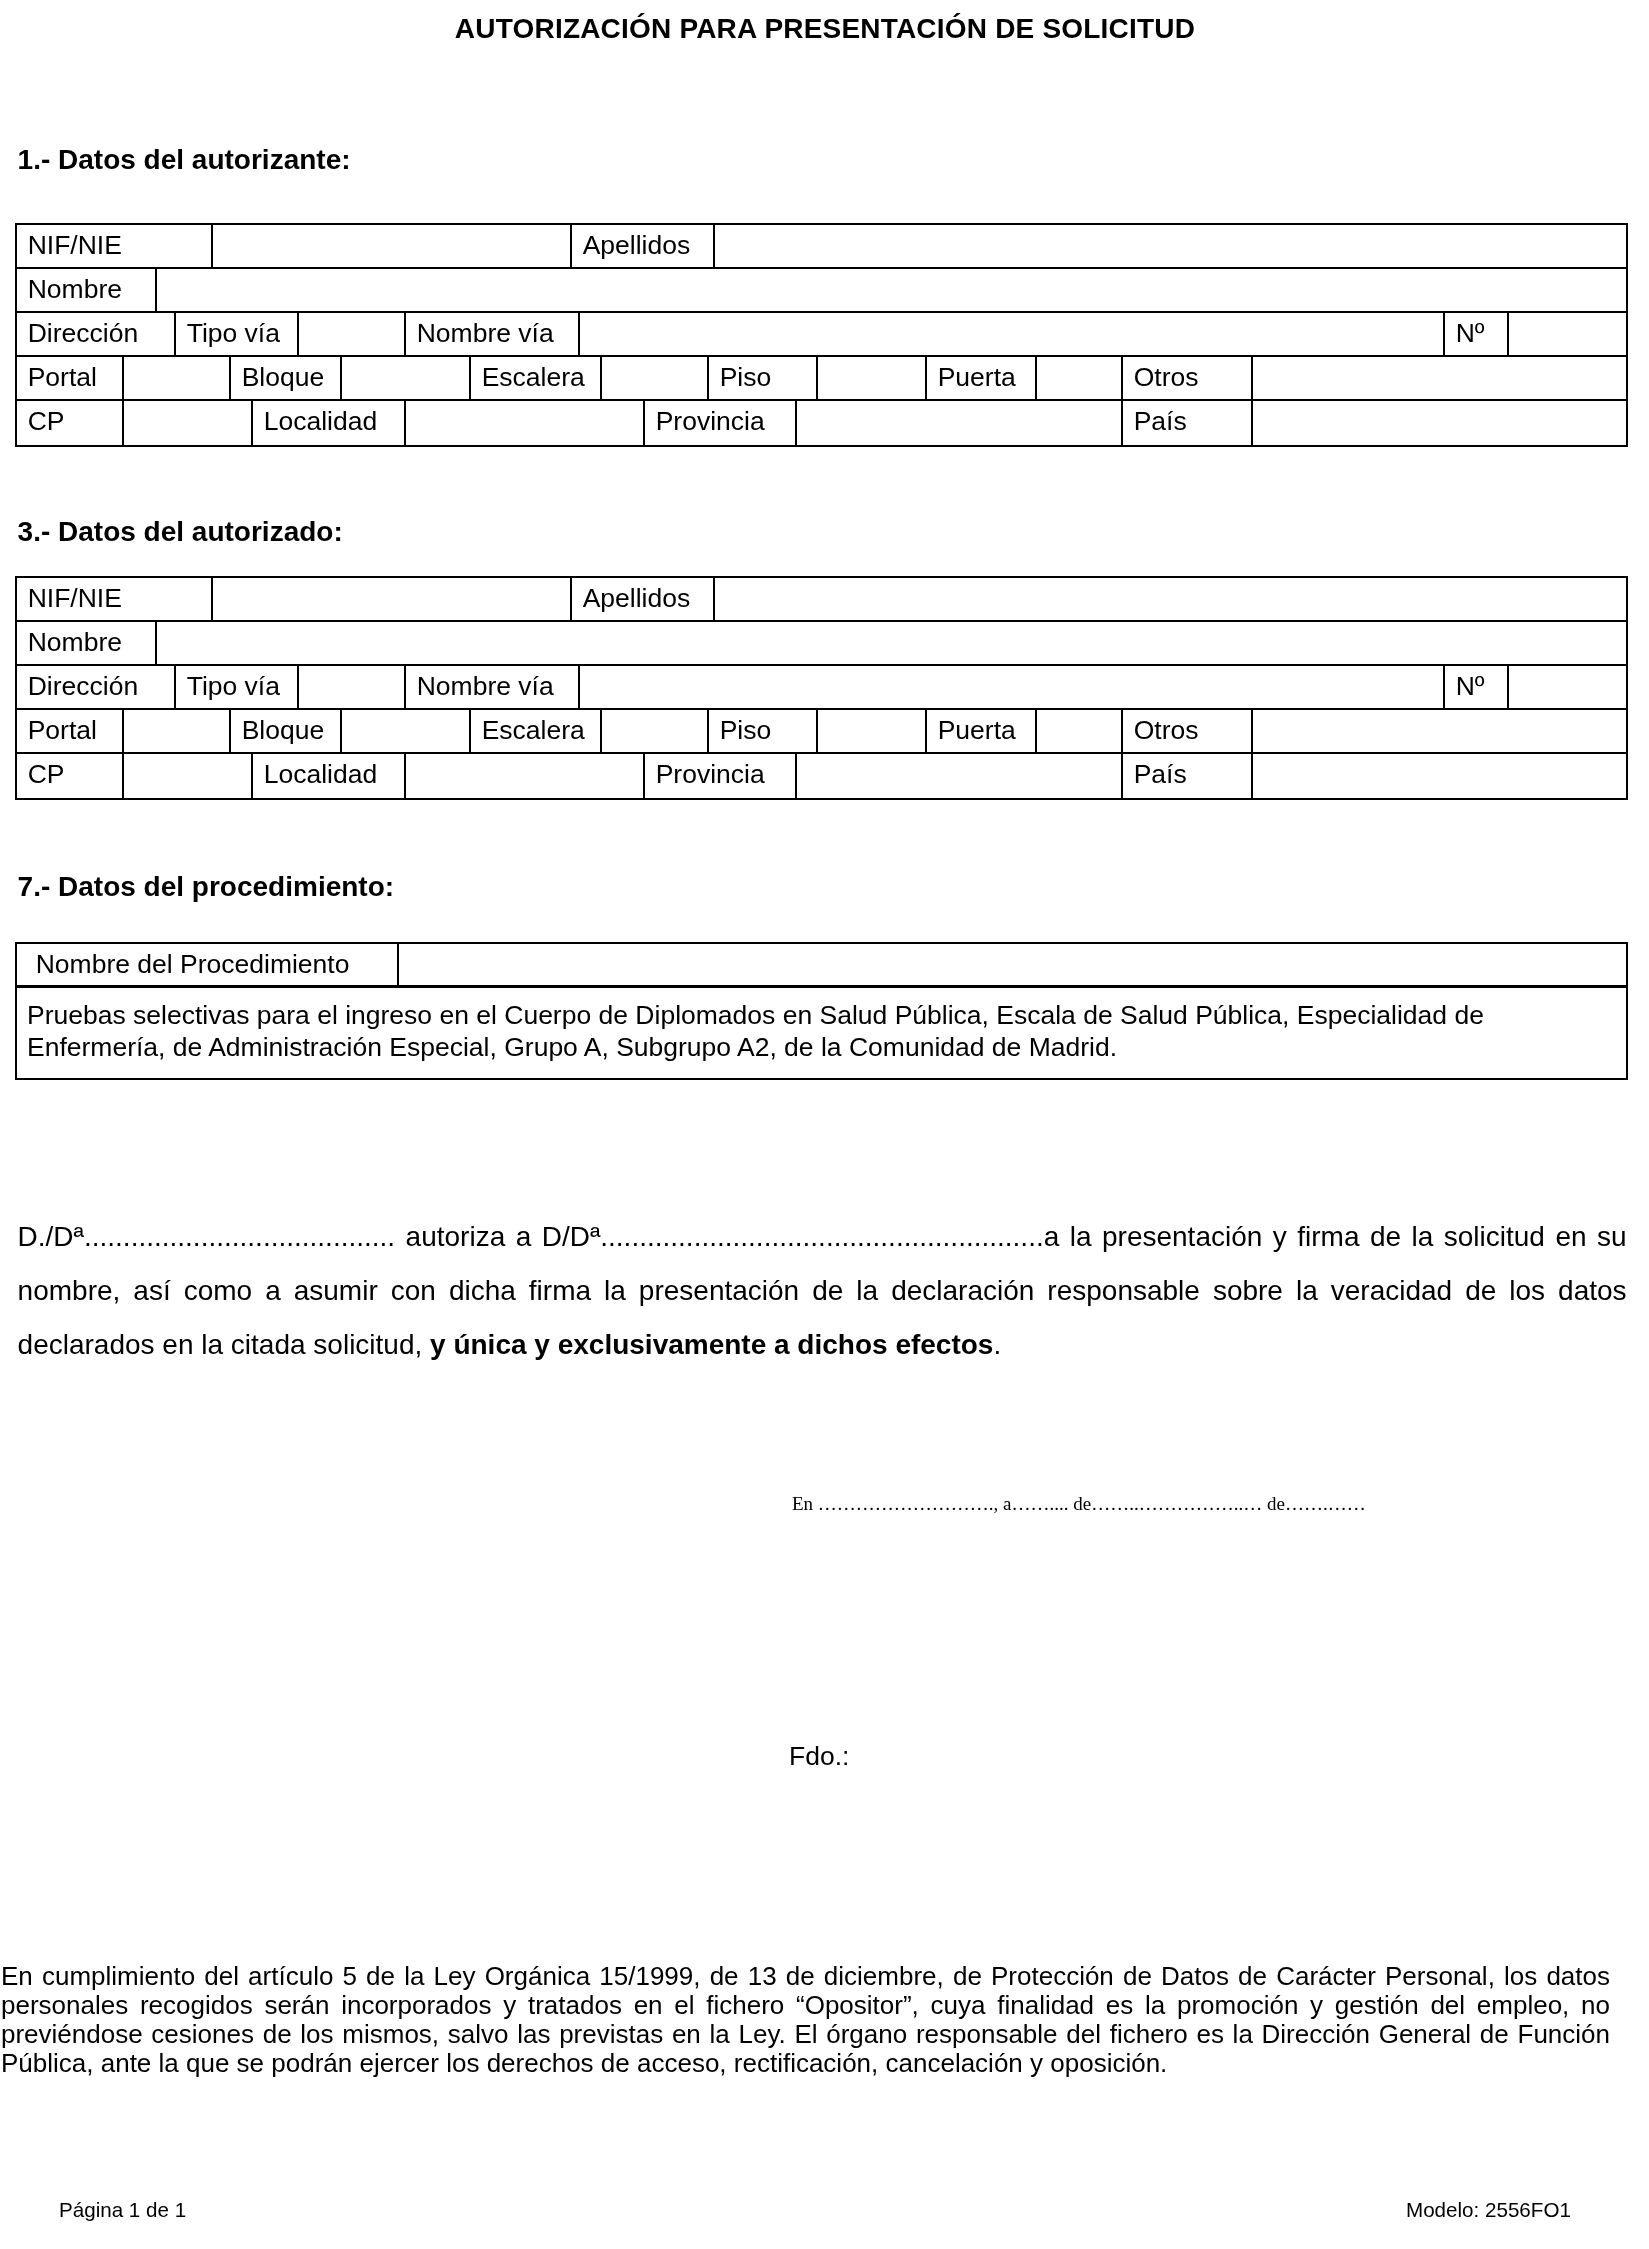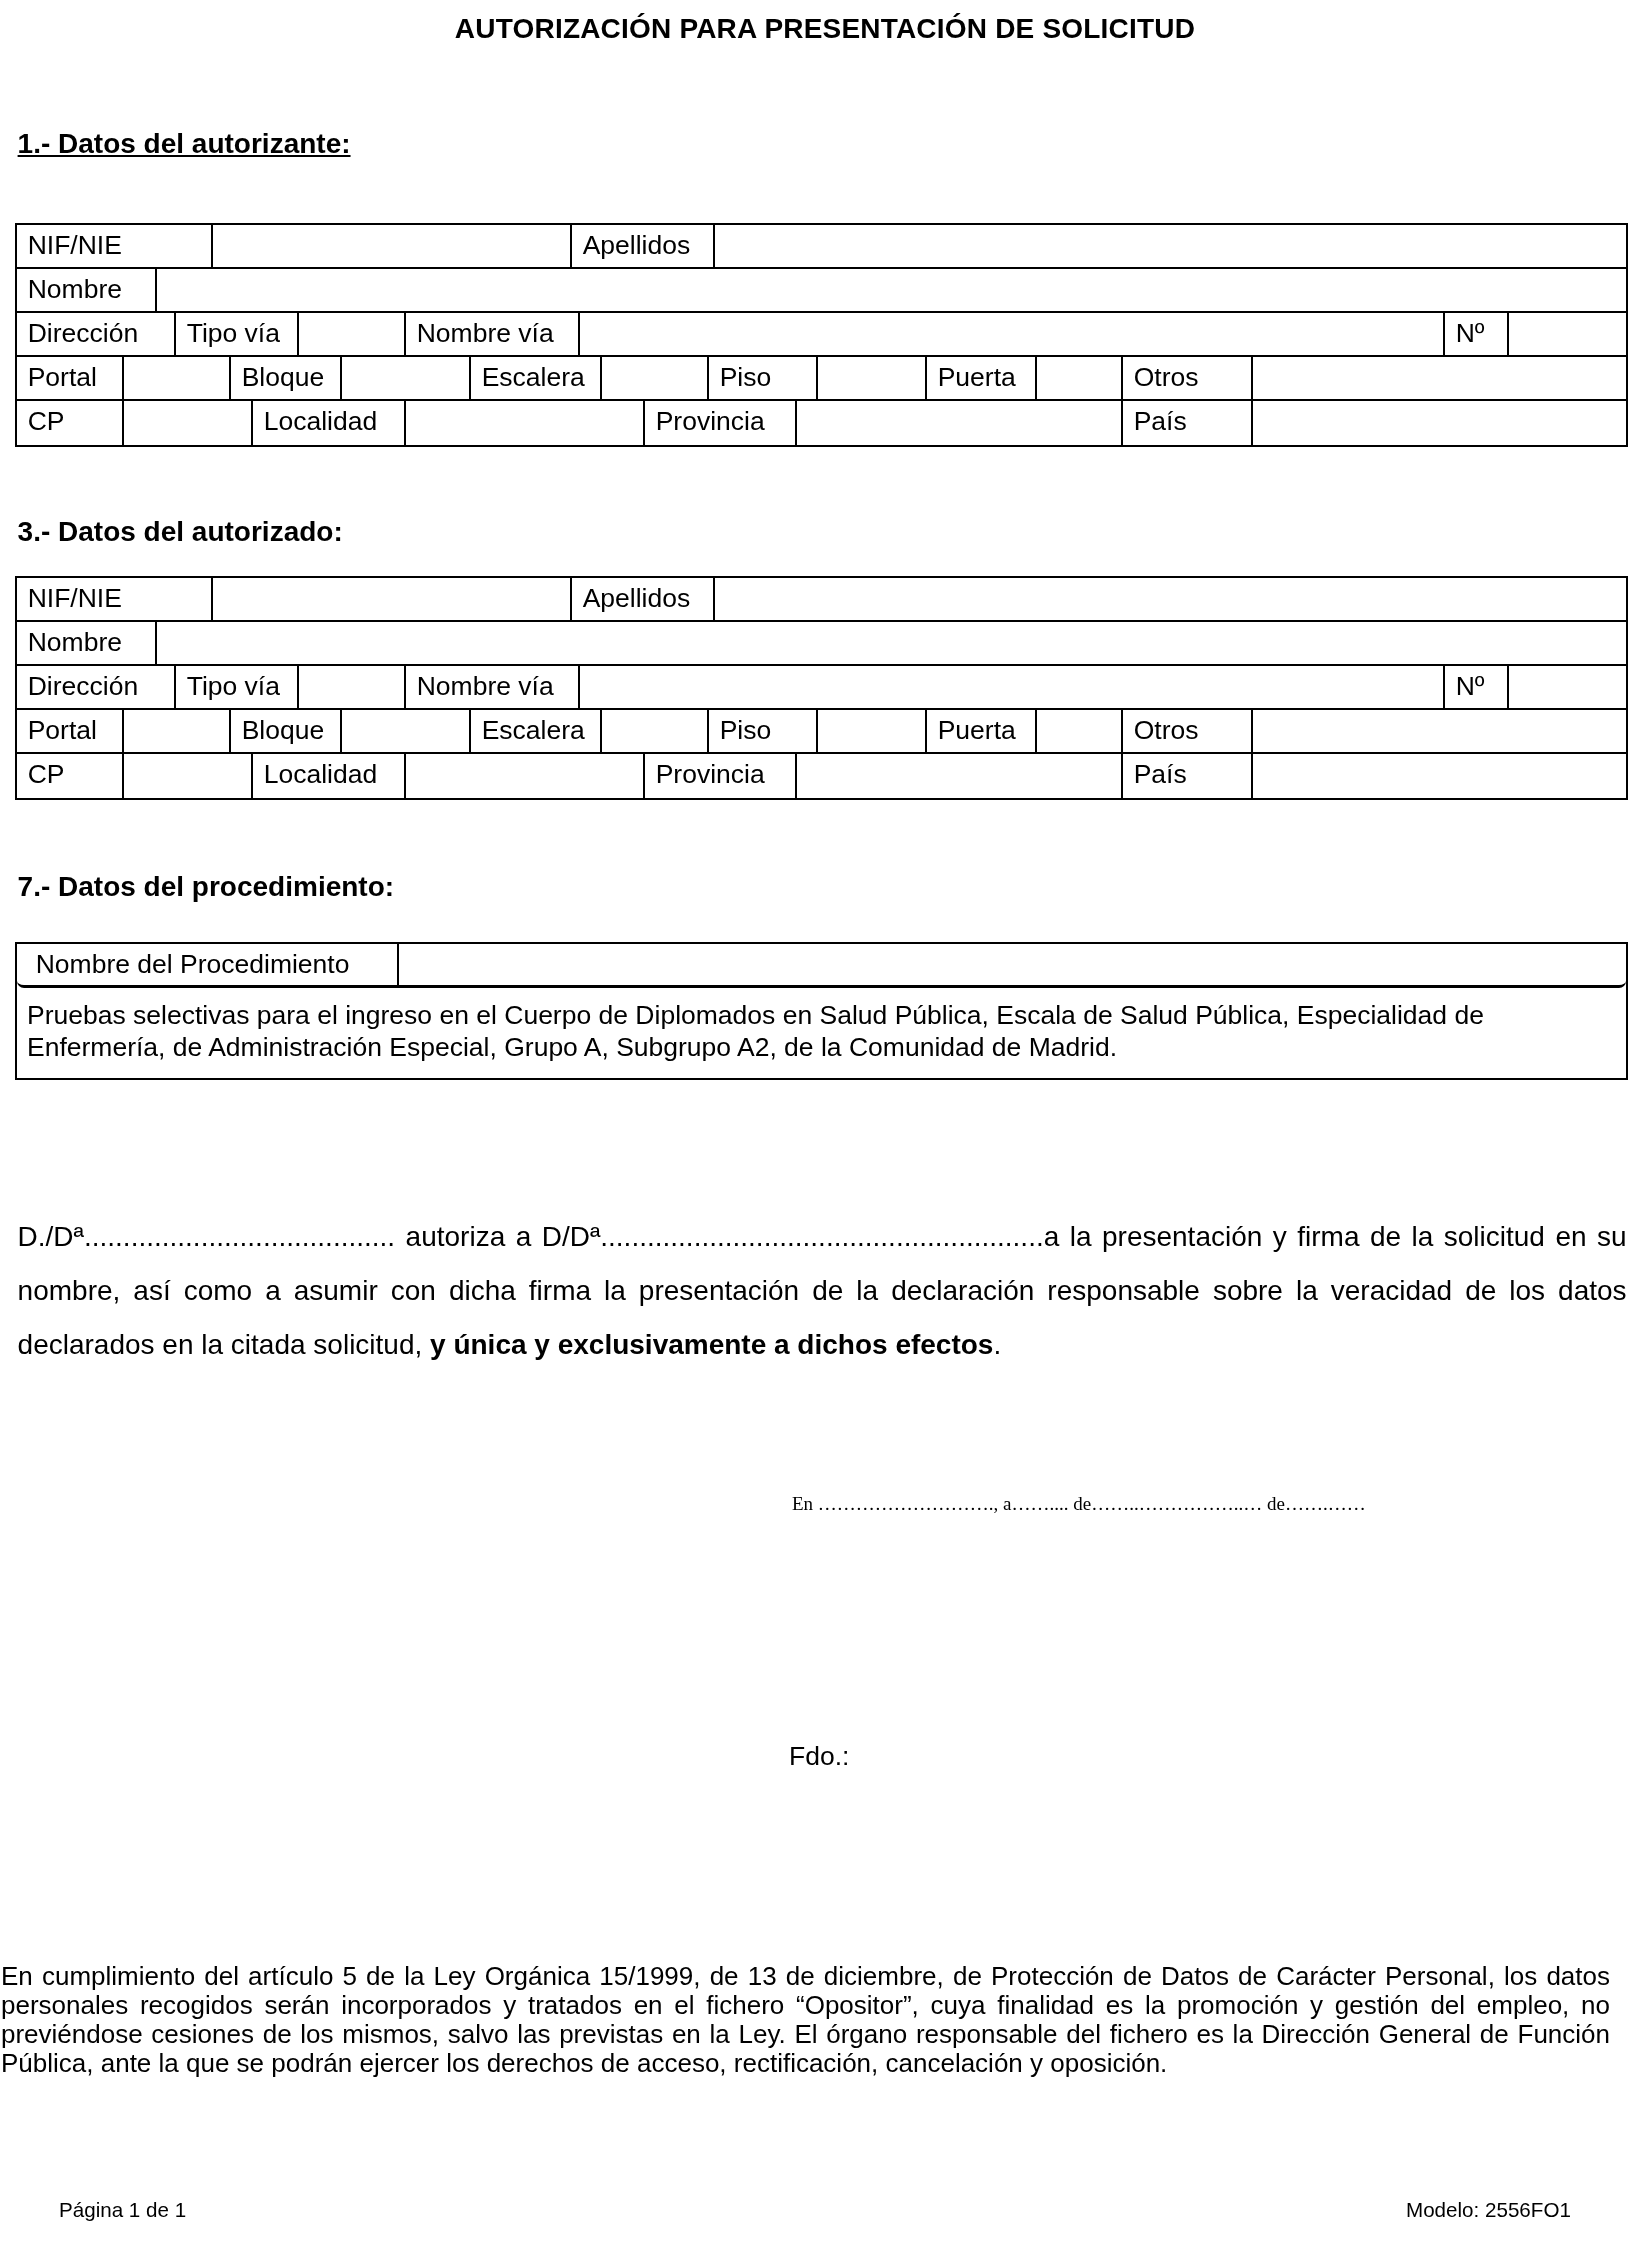--- a/index.html
+++ b/index.html
@@ -8,36 +8,36 @@
   .abs { position:absolute; }
   .title { top:13.2px; left:0; width:1650px; text-align:center; font-weight:bold; font-size:28px; letter-spacing:0.2px; }
   .sec-h { font-weight:bold; font-size:28px; left:17.6px; }
   .tbl { position:absolute; left:15.4px; width:1613px; border:2.9px solid #000; box-sizing:border-box; }
   .row { position:relative; height:44px; border-bottom:2.9px solid #000; box-sizing:border-box; }
   .row:last-child { border-bottom:none; }
   .cell { position:absolute; top:0; bottom:0; box-sizing:border-box; border-left:2.2px solid #000;
           font-size:26.5px; line-height:41px; padding-left:10.3px; white-space:nowrap; }
   .cell.first { border-left:none; }
   .proc-tbl { position:absolute; left:14.7px; width:1613px; border:2.9px solid #000; box-sizing:border-box; }
-  .proc-row1 { position:relative; height:44px; border-bottom:3.7px solid #000; box-sizing:border-box;border-radius:7px; }
+  .proc-row1 { position:relative; height:44px; border-bottom:3.7px solid #000; box-sizing:border-box; }
   .proc-row2 { position:relative; height:90px; font-size:26.5px; line-height:32px; padding:11px 10.3px 0 10.3px; box-sizing:border-box; }
   .para { left:17.6px; width:1609px; font-size:28px; line-height:54px; text-align:justify; }
   .para b { font-weight:bold; }
   .date-line { left:792px; top:1493px; font-size:19px;font-family:Liberation Serif, serif; }
   .fdo { left:789px; top:1741px; font-size:26.5px; }
   .foot-note { left:1px; top:1962px; width:1609px; font-size:26px; line-height:29px; text-align:justify; }
   .footer { top:2198px; font-size:20.6px; }
   input.field { position:absolute; top:0; bottom:0; border:none; background:transparent; outline:none; width:100%; left:0; box-sizing:border-box; font-size:25px; padding-left:8.8px; font-family:"Liberation Sans", sans-serif; }
 </style>
 </head>
 <body>
 
 <div class="abs title">AUTORIZACIÓN  PARA PRESENTACIÓN DE SOLICITUD</div>
 
-<div class="abs sec-h" style="top:128px;text-decoration:underline;">1.- Datos del autorizante:</div>
+<div class="abs sec-h" style="top:144px;">1.- Datos del autorizante:</div>
 
 <div class="tbl" style="top:223px;">
 
   <div class="row">
     <div class="cell first" style="left:0;width:194px;">NIF/NIE</div>
     <div class="cell" style="left:194px;width:359px;">
         <input class="field" value="" style="">
       </div>
     <div class="cell" style="left:553px;width:143px;">Apellidos</div>
     <div class="cell" style="left:696px;right:0;">

